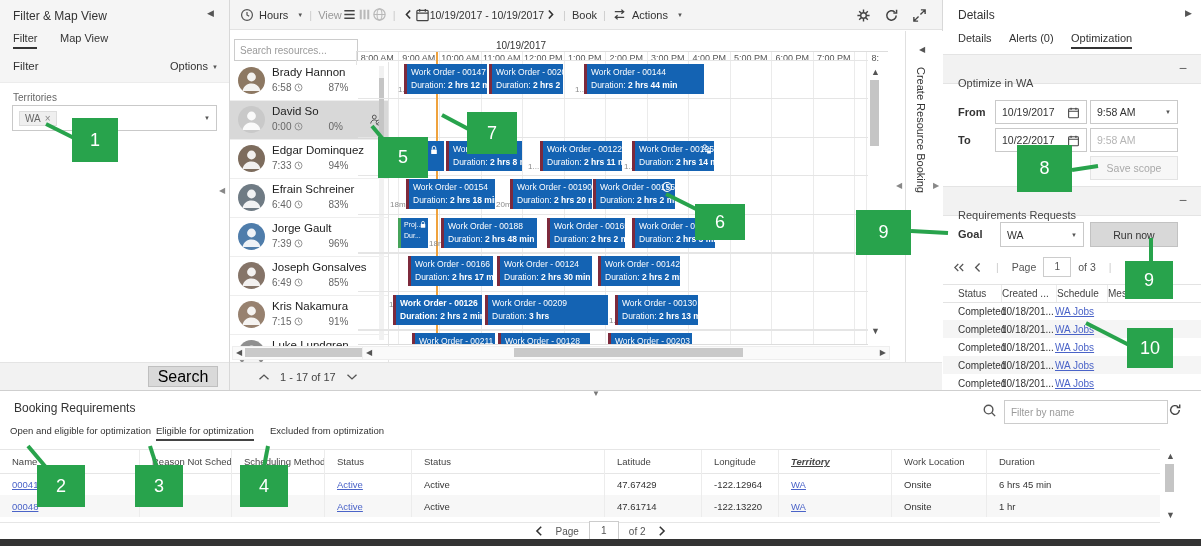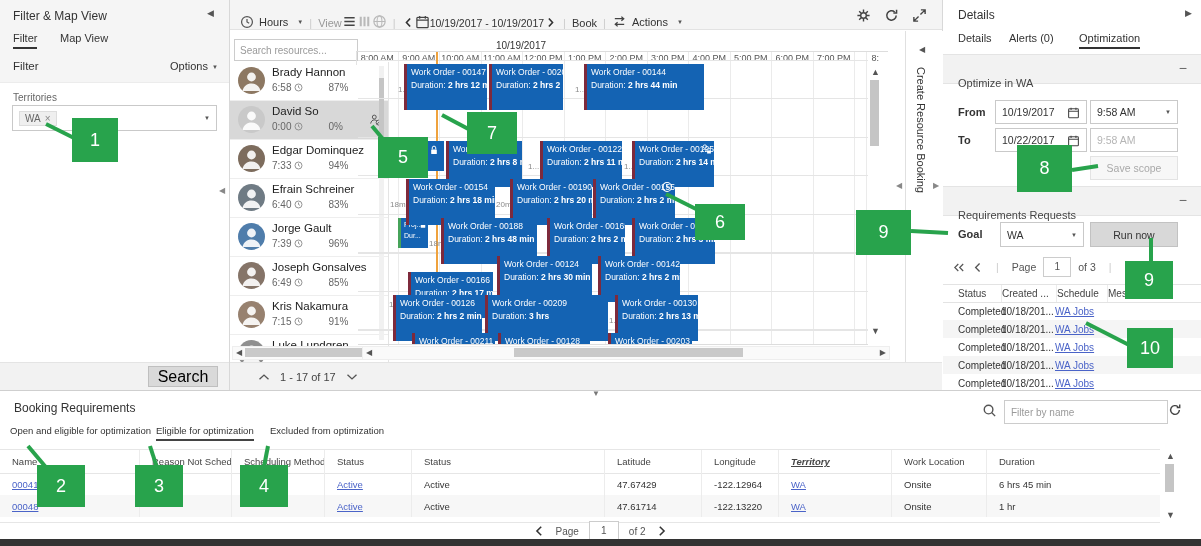--- a/index.html
+++ b/index.html
@@ -19,21 +19,21 @@
   .lp-tab{position:absolute;top:32px;font-size:11px;color:#333;cursor:pointer}
   .lp-tab.active{border-bottom:2px solid #333;padding-bottom:3px}
   .lp-bottom{position:absolute;left:0;top:362px;width:229px;height:28px;background:#f2f2f2;border-top:1px solid #e4e4e4}
   .search-btn{position:absolute;left:148px;top:3px;width:70px;height:21px;background:#d9d9d9;border:1px solid #bfbfbf;font-size:16px}
   .tag{display:inline-flex;align-items:center;gap:4px;background:#efefef;border:1px solid #ddd;padding:1px 5px;font-size:10px;color:#666}
   .selectbox{position:absolute;box-sizing:border-box;border:1px solid #c9c9c9;background:#fff;display:flex;align-items:center;padding:0 6px}
 
   
   .board{position:absolute;left:230px;top:0;width:712px;height:390px;border-right:1px solid #d8d8d8;background:#fff}
   .board-toolbar{position:absolute;left:0;top:0;width:100%;height:30px;background:#f4f4f4;border-bottom:1px solid #e2e2e2;
-                 display:flex;align-items:flex-end;padding-left:10px;box-sizing:border-box;white-space:nowrap}
+                 display:flex;align-items:center;padding-left:10px;box-sizing:border-box;white-space:nowrap}
   .tbi{display:flex;align-items:center;gap:5px;cursor:pointer}
   .res-search{position:absolute;left:4px;top:39px;width:112px;height:20px;border:1px solid #ccc;font-size:10px;padding:0 5px;color:#333}
   .res-search::placeholder{color:#9a9a9a}
   .res-list{position:absolute;left:0;top:62px;width:158px;height:347px;overflow:hidden;border-right:1px solid #e4e4e4}
   .res-row{position:relative;height:38px;border-bottom:1px solid #eee;cursor:pointer}
   .res-row.sel{background:#d8d8d8}
   .avatar{position:absolute;left:8px;top:5px;width:27px;height:27px;border-radius:50%;overflow:hidden}
   .res-row:nth-of-type(1) .avatar{background:#8d7862}.res-row:nth-of-type(2) .avatar{background:#c9c9c9}
   .res-row:nth-of-type(3) .avatar{background:#7d6c5d}.res-row:nth-of-type(4) .avatar{background:#6f7b84}
   .res-row:nth-of-type(5) .avatar{background:#4f7dab}.res-row:nth-of-type(6) .avatar{background:#857468}
@@ -52,21 +52,21 @@
   .tl-date{position:absolute;left:191px;top:40px;width:200px;text-align:center;font-size:10px;color:#333}
   .tl-sep{position:absolute;left:126px;top:51px;width:532px;height:1px;background:#ddd}
   .tl-hours{position:absolute;left:126px;top:52px;width:532px;height:13px;overflow:hidden;display:flex}
   .hour-cell{width:41.5px;flex:0 0 41.5px;text-align:center;font-size:9px;color:#555;border-left:1px solid #e3e3e3;box-sizing:border-box;padding-top:1px}
   .gantt{position:absolute;left:128px;top:52px;width:510px;height:292px;overflow:hidden;border-bottom:1px solid #ddd;
          background-image:repeating-linear-gradient(180deg,#e5e5e5 0 1px,transparent 1px 38.5px),
                           repeating-linear-gradient(90deg,#ebebeb 0 1px,transparent 1px 41.5px);
          background-position:0 8px,-2px 0}
   .now-line{position:absolute;left:78px;top:0;bottom:0;width:2px;background:#efa23d;z-index:2}
   .glayer{position:absolute;left:0;top:0;right:0;bottom:0}
-  .gbar{position:absolute;height:46px;background:#1463b3;border-left:3px solid #7d2a3c;box-sizing:border-box;
+  .gbar{position:absolute;height:30px;background:#1463b3;border-left:3px solid #7d2a3c;box-sizing:border-box;
         color:#fff;font-size:8.5px;line-height:1.5;padding:2px 3px 6px 4px;white-space:nowrap;overflow:hidden;z-index:3;cursor:pointer}
   .gbar .bname{display:block}
   .bar-ico{position:absolute;right:2px;top:2px;display:none}
   .bar-ico.on{display:block}
   .travel{position:absolute;font-size:8px;color:#8a8a8a;z-index:3}
   .lock-block{position:absolute;background:#1463b3;border-left:3px solid #7d2a3c;box-sizing:border-box;z-index:3;
               display:flex;align-items:flex-start;justify-content:center;padding-top:3px;cursor:pointer}
   .proj-block{position:absolute;background:#1463b3;border-left:3px solid #46a35a;box-sizing:border-box;z-index:3;
               color:#fff;font-size:7px;line-height:1.5;padding:2px 1px 0 3px;overflow:hidden;cursor:pointer}
   .proj-lock{position:absolute;right:1px;top:2px}
@@ -529,21 +529,21 @@
           </div>
 
           <div class="gbar" style="position: absolute; left: 274px; top: 166px; width: 83px;">
             <span class="bname">Work Order - 00141</span>
             <span>Duration:</span>
             <b>2 hrs 5 min</b>
             
             
           </div>
 
-          <div class="gbar" style="position: absolute; left: 50px; top: 220px; width: 85px;">
+          <div class="gbar" style="position: absolute; left: 50px; top: 204px; width: 85px;">
             <span class="bname">Work Order - 00166</span>
             <span>Duration:</span>
             <b>2 hrs 17 min</b>
             
             
           </div>
 
           <div class="gbar" style="position: absolute; left: 139px; top: 204px; width: 95px;">
             <span class="bname">Work Order - 00124</span>
             <span>Duration:</span>
@@ -553,21 +553,21 @@
           </div>
 
           <div class="gbar" style="position: absolute; left: 240px; top: 204px; width: 82px;">
             <span class="bname">Work Order - 00142</span>
             <span>Duration:</span>
             <b>2 hrs 2 min</b>
             
             
           </div>
 
-          <div class="gbar" style="position: absolute; left: 35px; top: 243px; width: 89px;">
+          <div class="gbar" style="position: absolute; left: 35px; top: 243px; width: 89px; font-weight: bold;">
             <span class="bname">Work Order - 00126</span>
             <span>Duration:</span>
             <b>2 hrs 2 min</b>
             
             
           </div>
 
           <div class="gbar" style="position: absolute; left: 127px; top: 243px; width: 123px;">
             <span class="bname">Work Order - 00209</span>
             <span>Duration:</span>
@@ -636,21 +636,21 @@
           <path d="M2 3l6 5.5L14 3" stroke="#555" stroke-width="1.8" fill="none"></path>
         </svg>
     </div>
   </div>
 
   <div class="details">
     <div class="dp-title">Details</div>
     <div class="abs" style="left:242px;top:8px;color:#555;font-size:9px">▶</div>
     <div class="dp-tab" style="left:15px">Details</div>
     <div class="dp-tab" style="left:66px">Alerts (0)</div>
-    <div class="dp-tab active" style="left:136px">Optimization</div>
+    <div class="dp-tab active" style="left:128px">Optimization</div>
 
     <div class="sec-bar" style="top:54px">
       <span class="sec-title">Optimize in WA</span>
       <span class="minus">−</span>
     </div>
     <div class="fld-label" style="top:106px">From</div>
     <div class="inputbox" style="left:52px;top:100px;width:92px">
       <span>10/19/2017</span>
       <svg width="13" height="13" viewBox="0 0 16 16">
           <rect x="2" y="3.5" width="12" height="11" rx="1" fill="none" stroke="#444" stroke-width="1.3"></rect>

